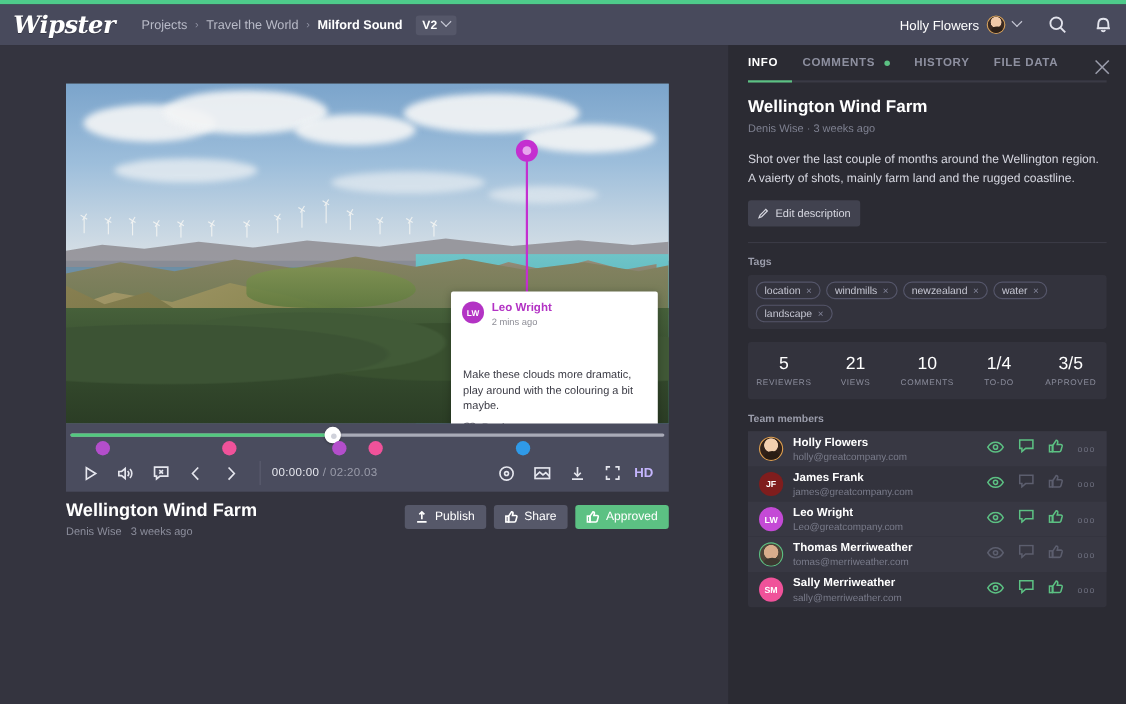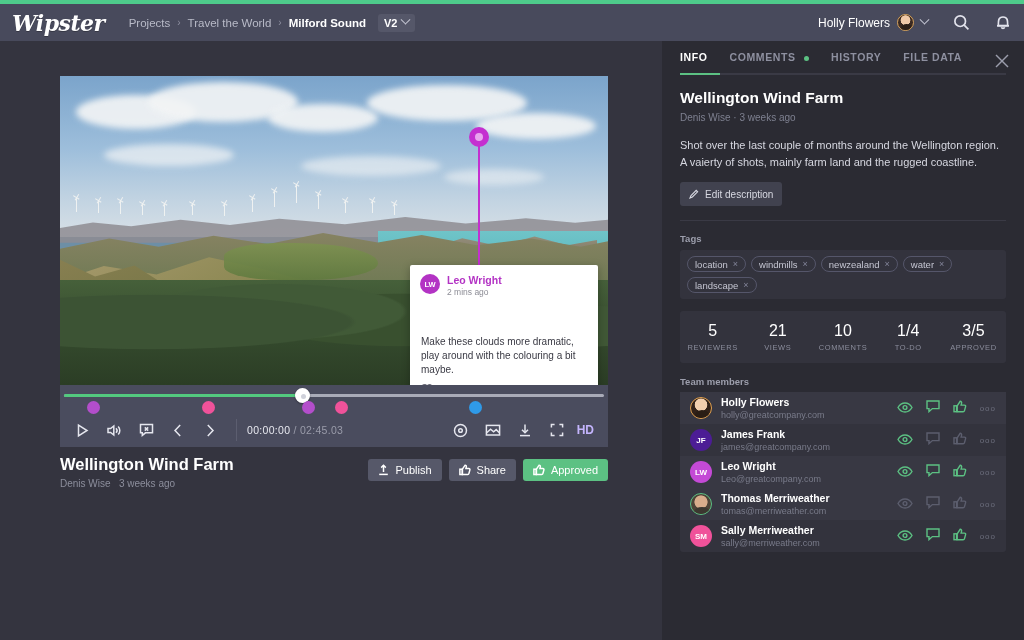--- a/index.html
+++ b/index.html
@@ -517,21 +517,21 @@
         <svg width="14" height="15" viewBox="0 0 14 15">
           <path d="M4.8 2 10 7.5 4.8 13"></path>
         </svg>
       </div>
 
       <div class="time-sep"></div>
 
       <div class="time-read">
         <span>00:00:00</span>
         <span class="tot">/</span>
-        <span class="tot">02:45.03</span>
+        <span class="tot">02:20.03</span>
       </div>
 
       <div class="ctrl-right">
         <div class="ctrl-btn">
           <svg width="15" height="15" viewBox="0 0 15 15">
             <circle cx="7.5" cy="7.5" r="6"></circle>
               <circle cx="7.5" cy="7.5" r="1.8"></circle>
           </svg>
         </div>
         <div class="ctrl-btn">
@@ -705,21 +705,21 @@
                 <path d="M1 1h12v7.6H6.4L3 11.6V8.6H1z"></path>
               </svg></span>
             <span><svg width="14" height="13" viewBox="0 0 14 13" class="on">
                 <path d="M4.2 5.8 7.2 1.3c1.1 0 1.6.8 1.4 1.8l-.5 2h3.3c.9 0 1.4.7 1.2 1.5l-1.1 4c-.2.7-.7 1.1-1.4 1.1H4.2z"></path>
                 <rect x="1" y="5.8" width="2.6" height="5.9"></rect>
               </svg></span>
             <span class="m-dots">ooo</span>
           </div>
         </div>
         <div class="member">
-          <div class="m-ava" style="background: #4c1d95;">JF</div>
+          <div class="m-ava" style="background: #7f1d1d;">JF</div>
           <div class="m-text">
             <div class="m-name">James Frank</div>
             <div class="m-mail">james@greatcompany.com</div>
           </div>
           <div class="m-icons">
             <span><svg width="16" height="11" viewBox="0 0 16 11" class="on">
                 <path d="M1 5.5S3.6 1 8 1s7 4.5 7 4.5S12.4 10 8 10 1 5.5 1 5.5z"></path>
                 <circle cx="8" cy="5.5" r="1.9"></circle>
               </svg></span>
             <span><svg width="14" height="13" viewBox="0 0 14 13" class="off">

